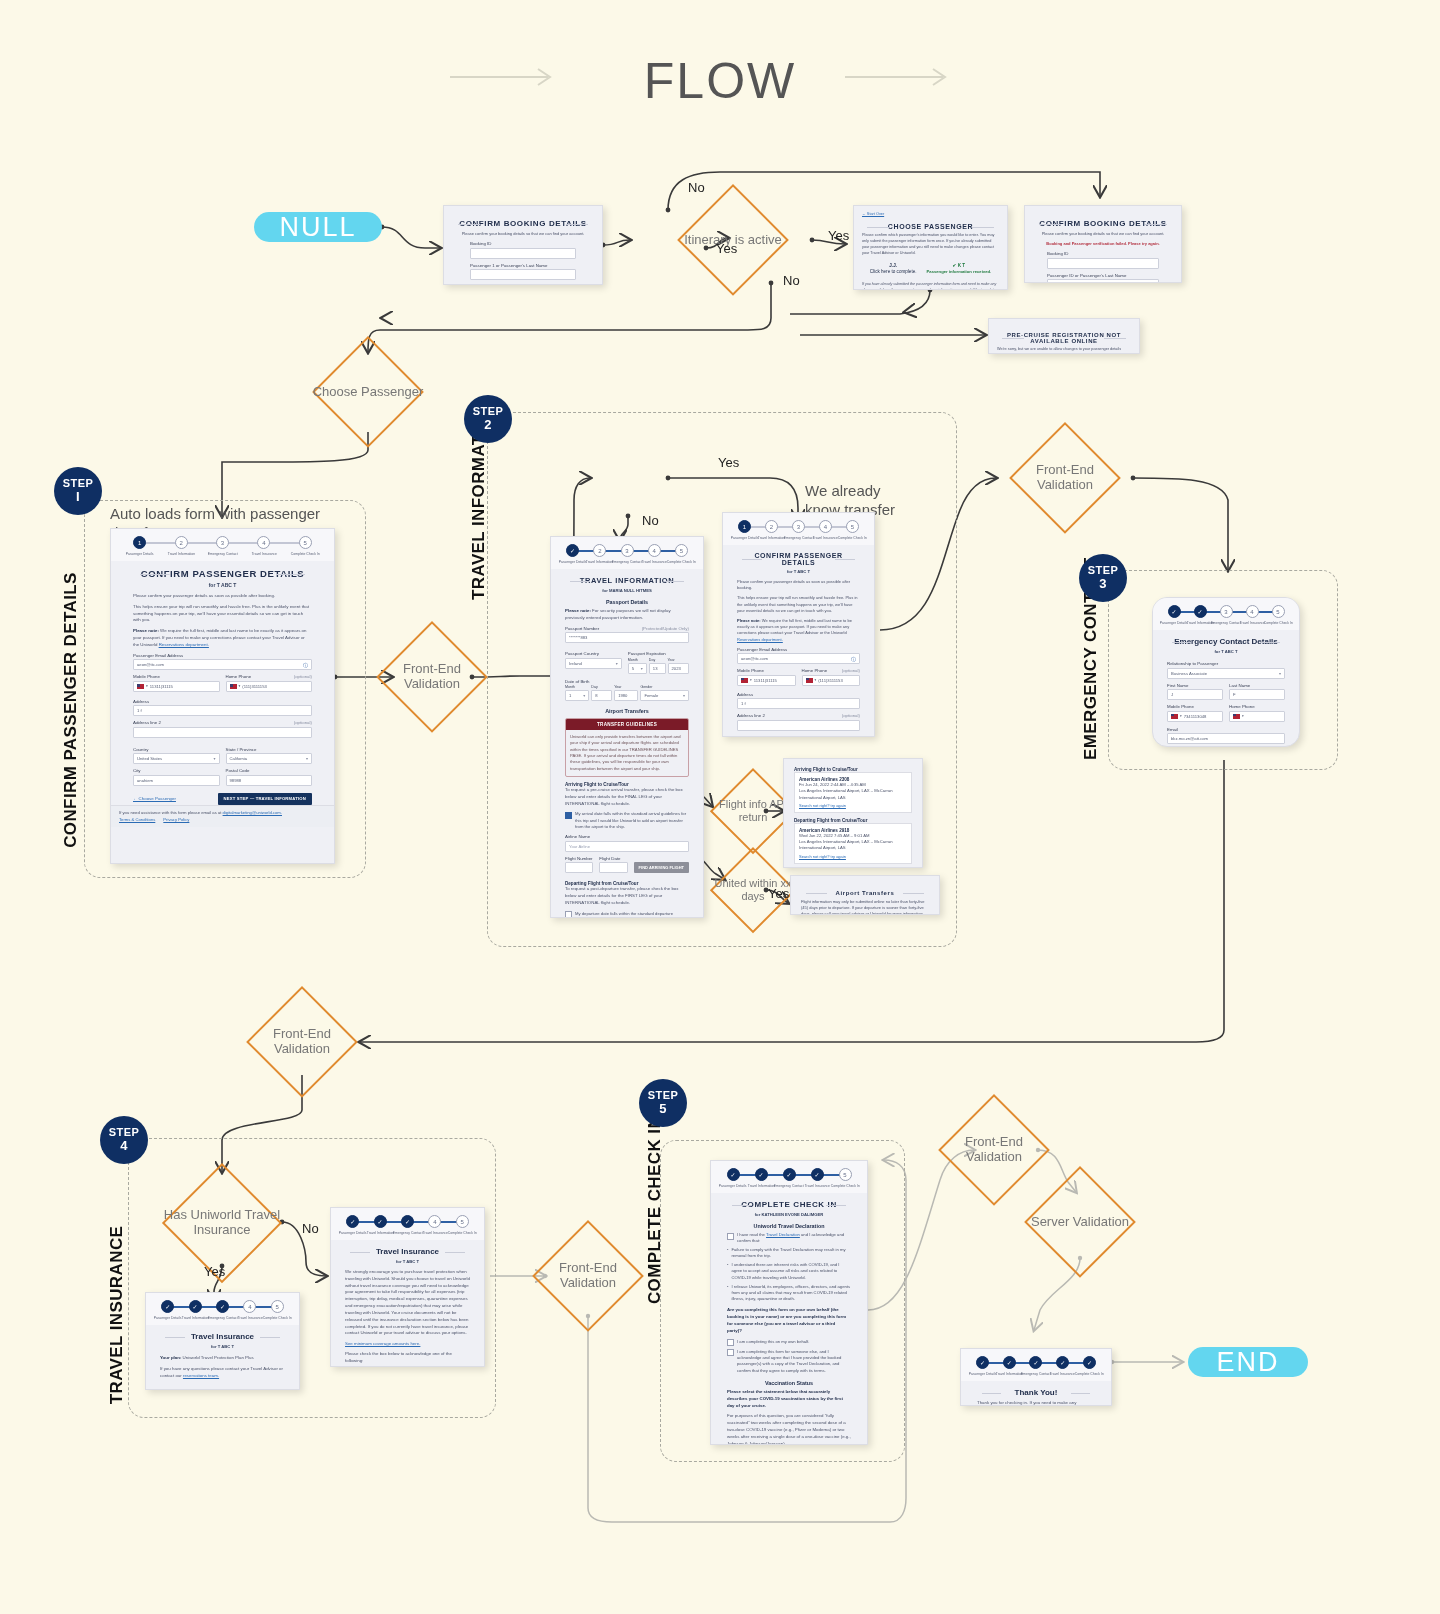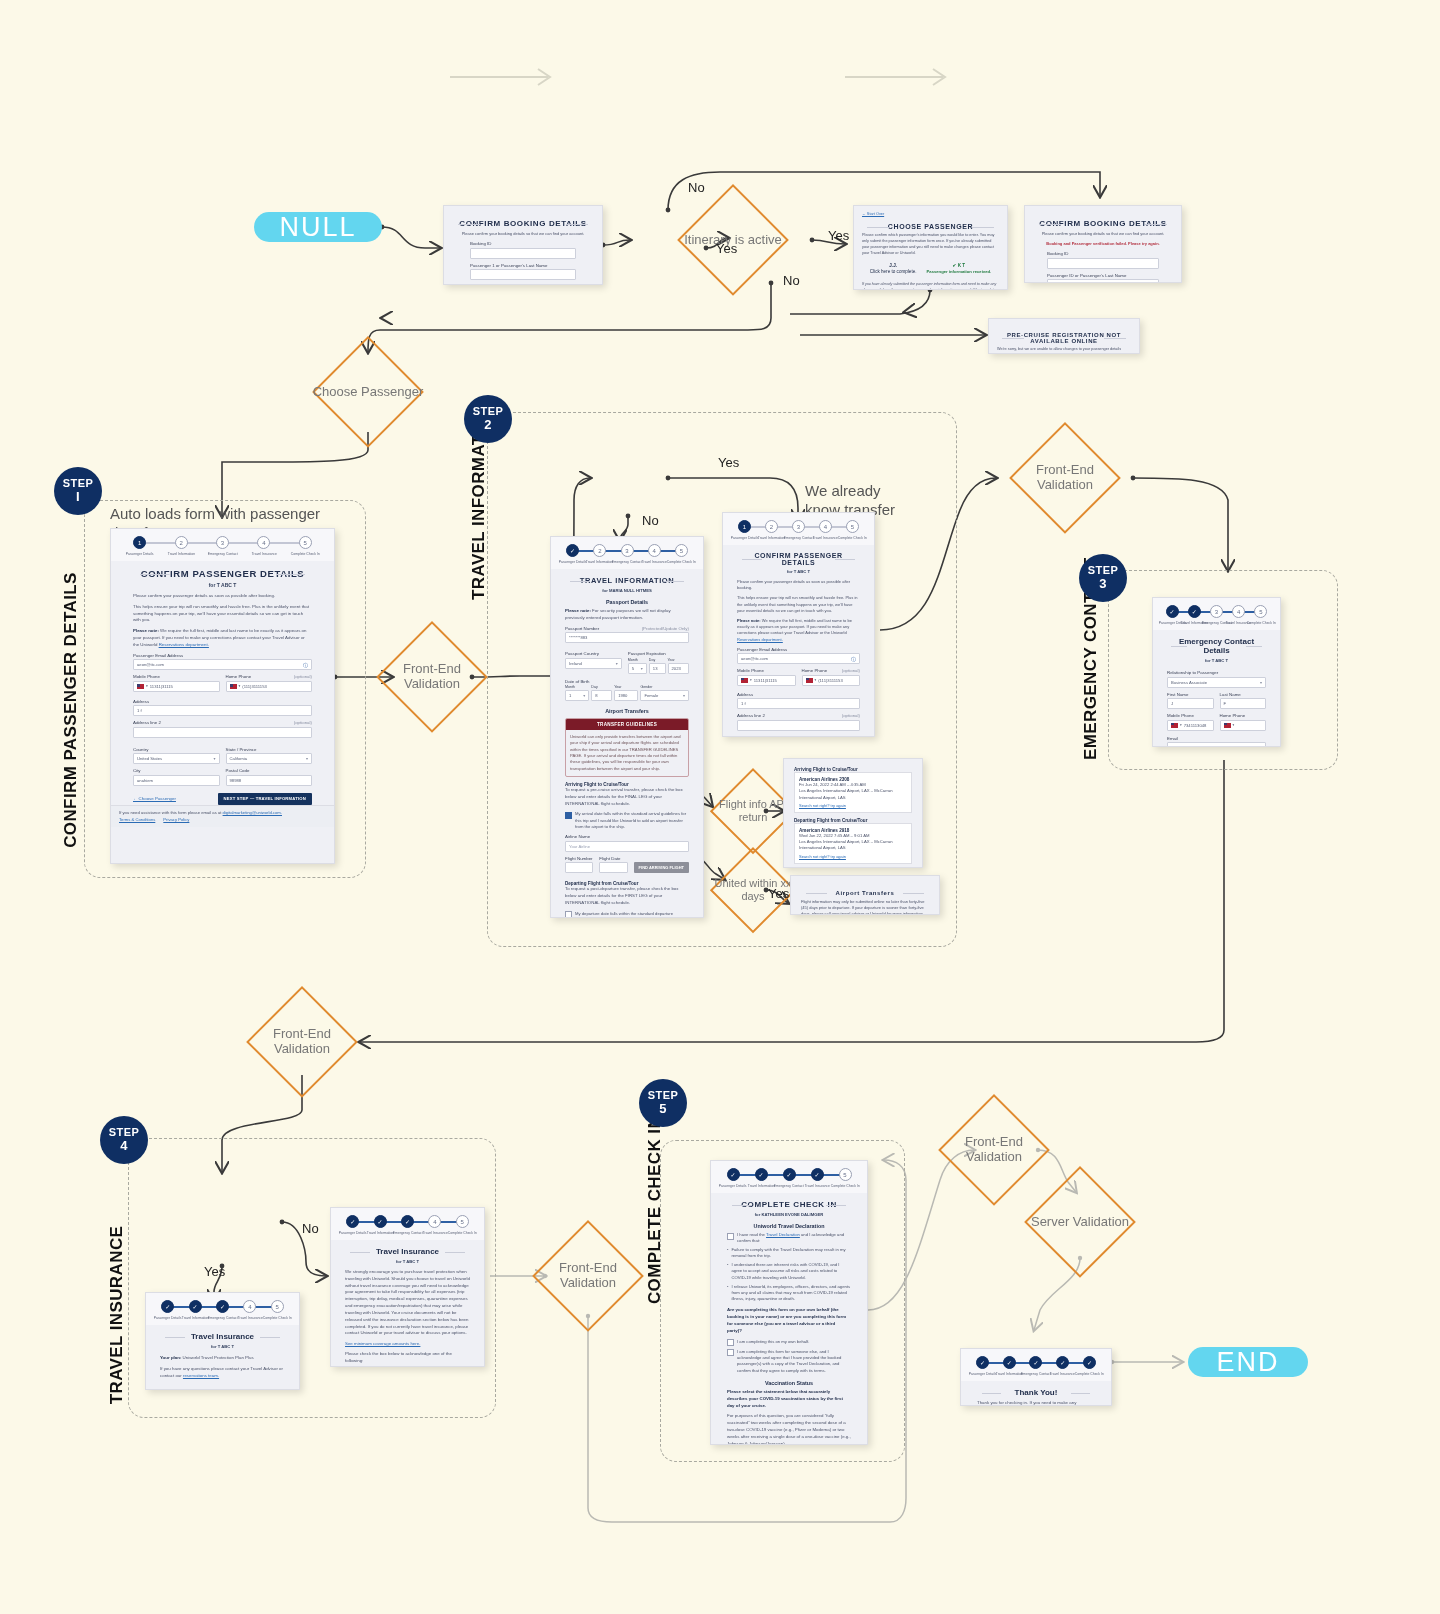--- a/index.html
+++ b/index.html
@@ -136,20 +136,21 @@
 </style>
 </head>
 <body>
 
 <div id="canvas">
 
   <svg class="title-arrow" style="left:450px;top:66px;" width="110" height="22">
     <line x1="0" y1="11" x2="98" y2="11" stroke="#d8d6c6" stroke-width="2"></line>
     <polyline points="88,3 100,11 88,19" fill="none" stroke="#d8d6c6" stroke-width="2"></polyline>
   </svg>
+  <div class="flow-title">FLOW</div>
   <svg class="title-arrow" style="left:845px;top:66px;" width="110" height="22">
     <line x1="0" y1="11" x2="98" y2="11" stroke="#d8d6c6" stroke-width="2"></line>
     <polyline points="88,3 100,11 88,19" fill="none" stroke="#d8d6c6" stroke-width="2"></polyline>
   </svg>
 
   <svg id="edges">
     <defs>
       <marker id="ah" markerWidth="9" markerHeight="9" refX="7" refY="4.5" orient="auto">
         <path d="M0,0 L8,4.5 L0,9" fill="none" stroke="#3a3a3a" stroke-width="1.3"></path>
       </marker>
@@ -331,20 +332,24 @@
   <div class="diamond" style="left:1009px;top:422px;width:112px;height:112px;">
     <div class="dshape"></div>
     <div class="dlabel">Front-End Validation</div>
   </div>
 
   <div class="diamond" style="left:246px;top:986px;width:112px;height:112px;">
     <div class="dshape"></div>
     <div class="dlabel">Front-End Validation</div>
   </div>
 
+  <div class="diamond" style="left:162px;top:1163px;width:120px;height:120px;">
+    <div class="dshape"></div>
+    <div class="dlabel">Has Uniworld Travel Insurance</div>
+  </div>
 
   <div class="diamond" style="left:532px;top:1220px;width:112px;height:112px;">
     <div class="dshape"></div>
     <div class="dlabel">Front-End Validation</div>
   </div>
 
   <div class="diamond" style="left:938px;top:1094px;width:112px;height:112px;">
     <div class="dshape"></div>
     <div class="dlabel">Front-End Validation</div>
   </div>
@@ -780,21 +785,21 @@
     </div>
   </div>
 
   <div class="card" style="left:790px;top:875px;width:150px;height:40px;">
     <div class="card-inner" style="padding:7px 10px;">
       <div class="hd hd-rule" style="font-size:6px;text-transform:none;">Airport Transfers</div>
       <div class="p" style="font-size:4px;">Flight information may only be submitted online no later than forty-five (45) days prior to departure. If your departure is sooner than forty-five days, please call your travel advisor or Uniworld for more information.</div>
     </div>
   </div>
 
-  <div class="card" style="left:1152px;top:597px;width:129px;height:150px;">
+  <div class="card" style="left:1152px;top:597px;width:148px;height:150px;border-radius:15px;">
     <div class="stepper lineblue">
       <div class="st done">
           <div class="dot">✓</div>
           <div class="cap">Passenger Details</div>
         </div>
       <div class="st done">
           <div class="dot">✓</div>
           <div class="cap">Travel Information</div>
         </div>
       <div class="st">

